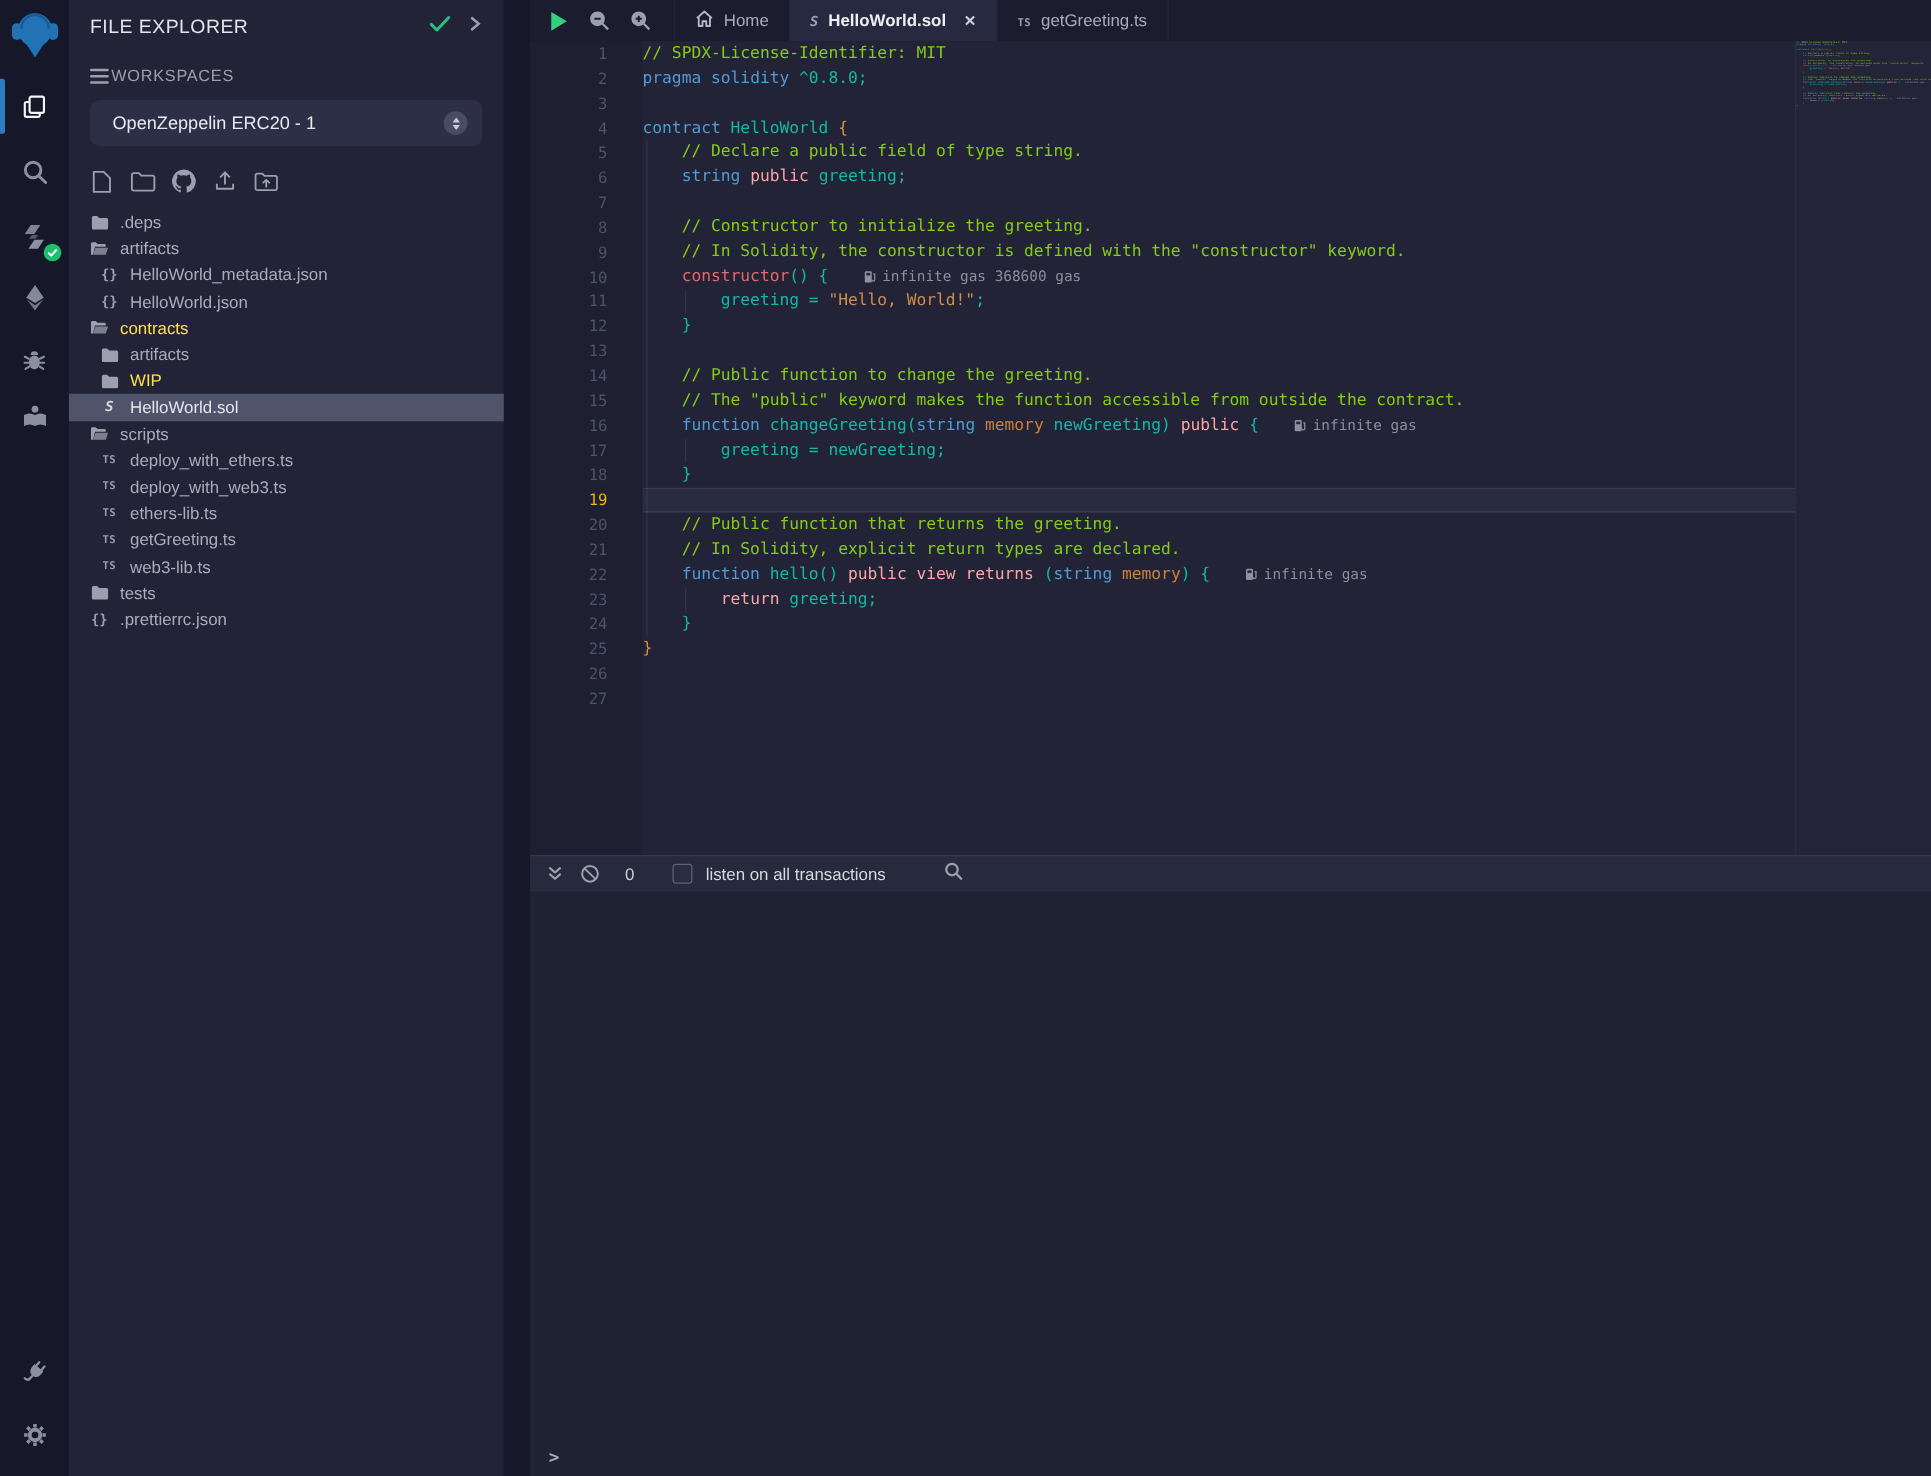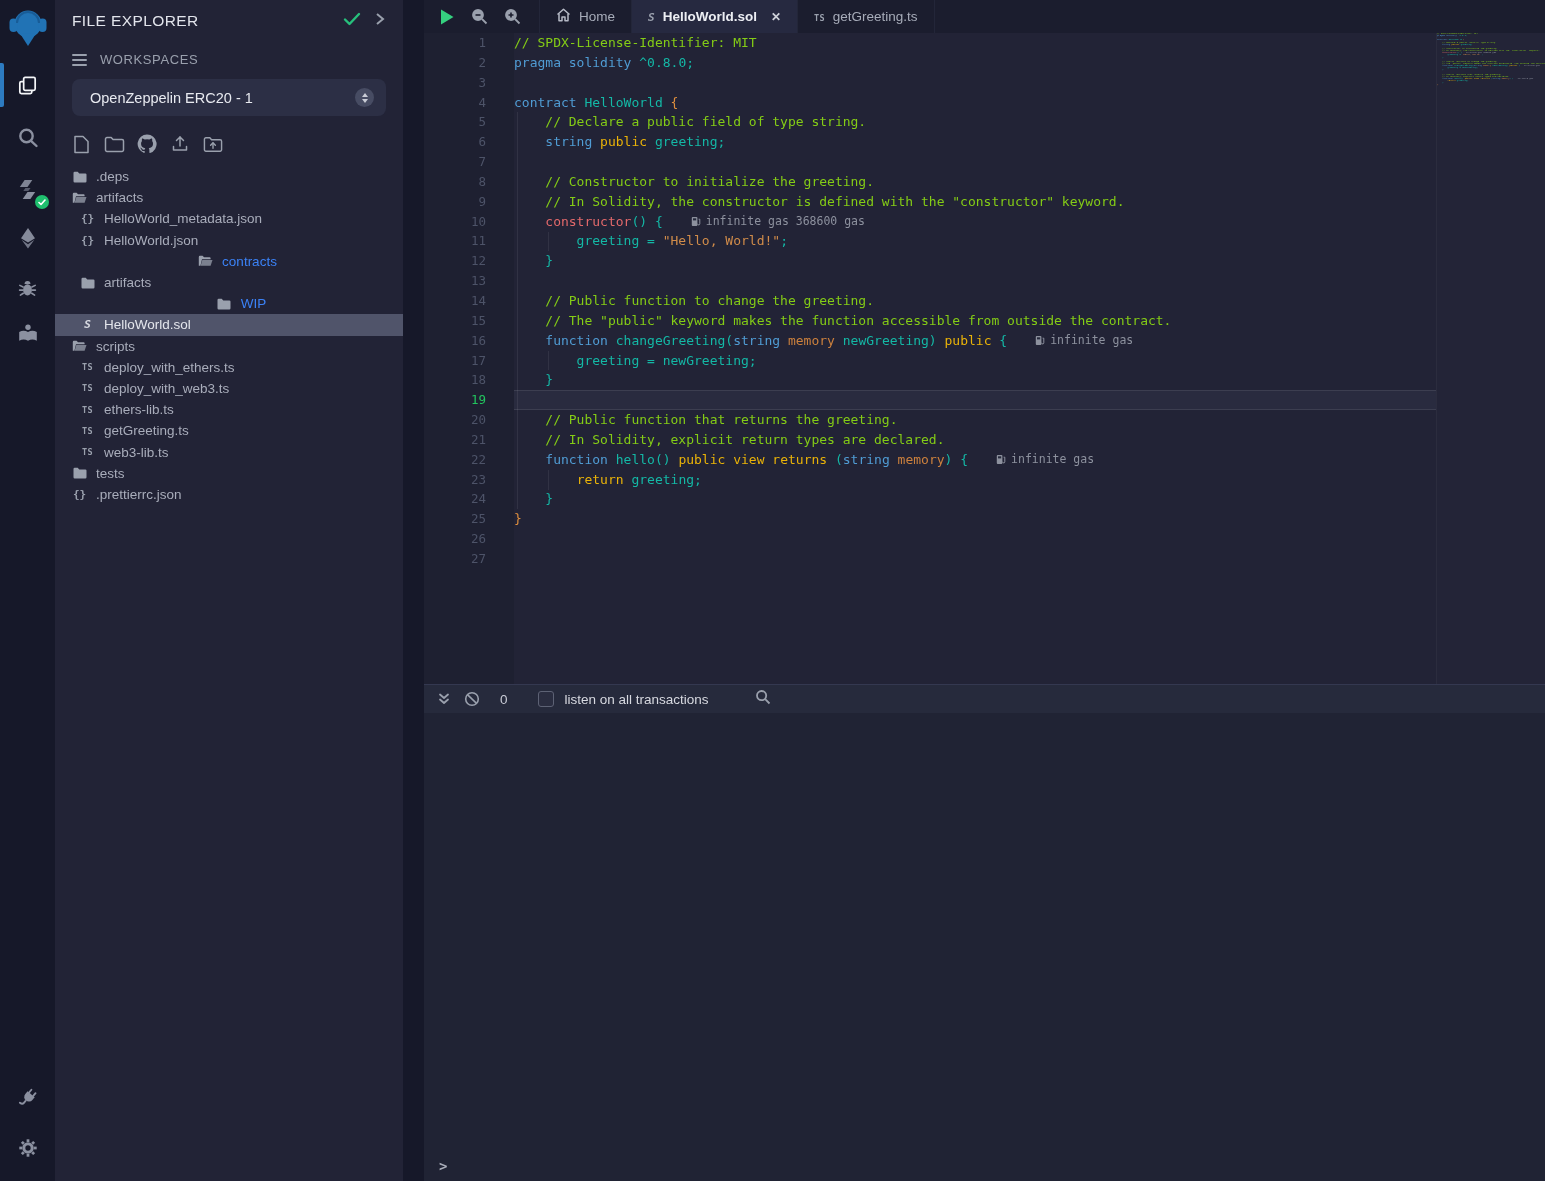--- a/index.html
+++ b/index.html
@@ -14,63 +14,63 @@
   .ab-item.active::before { content:""; position:absolute; left:0; top:-3px; bottom:-3px; width:4px; background:#2d7bc0; border-radius:0 2px 2px 0; }
   .ab-logo { margin-top:5px; height:44px; }
   .ab-spacer { flex:1; }
   .badge { position:absolute; right:6px; bottom:-1px; width:14px; height:14px; border-radius:50%; background:#1fbf6e; display:flex; align-items:center; justify-content:center; }
 
   
   .file-panel { position:absolute; left:55px; top:0; width:348px; height:1181px; background:#222336; color:#a9adbb; }
   .panel-header { display:flex; align-items:center; padding:12px 18px 0 17px; }
   .panel-title { color:#e3e5ec; font-size:15.5px; letter-spacing:.4px; font-weight:500; }
   .hdr-icons { margin-left:auto; display:flex; align-items:center; gap:14px; }
-  .ws-row { display:flex; align-items:center; gap:13px; padding:0 17px; margin-top:22px; }
+  .ws-row { display:flex; align-items:center; gap:2px; padding:0 17px; margin-top:22px; }
   .hamburger { display:inline-flex; flex-direction:column; gap:3px; cursor:pointer; }
   .hamburger i { display:block; width:15px; height:2px; background:#9aa0ad; border-radius:1px; }
   .ws-label { color:#9aa0ad; font-size:13px; letter-spacing:.6px; }
   .ws-select { margin:12px 17px 0 17px; height:37px; background:#2c2f45; border-radius:8px; display:flex; align-items:center; padding:0 12px 0 18px; cursor:pointer; }
   .ws-name { color:#e8eaf0; font-size:14.5px; font-weight:500; }
   .ws-caret { margin-left:auto; width:19px; height:19px; border-radius:50%; background:#474c63; display:flex; flex-direction:column; align-items:center; justify-content:center; gap:2px; }
   .ws-caret b { width:0; height:0; border-left:3.5px solid transparent; border-right:3.5px solid transparent; }
   .ws-caret .up { border-bottom:4px solid #c9ccd6; }
   .ws-caret .dn { border-top:4px solid #c9ccd6; }
   .fe-toolbar { display:flex; align-items:center; gap:9px; padding:0 14px; margin-top:17px; }
   .fe-tool { width:24px; height:22px; display:flex; align-items:center; justify-content:center; color:#9aa0ad; cursor:pointer; }
   .file-tree { margin-top:11px; font-size:13.5px; }
   .tree-row { height:21.2px; display:flex; align-items:center; gap:9px; padding-left:17px; color:#a9adbb; cursor:pointer; white-space:nowrap; }
   .tree-row.lvl1 { padding-left:25px; }
   .tree-row.selected { background:#50546a; color:#e4e6ec; }
-  .tree-row.modified { color:#3b82f6;justify-content:center; }
+  .tree-row.modified { color:#fde047; }
   .tree-ic { width:15px; display:inline-flex; justify-content:center; align-items:center; flex:none; }
   .mini-txt { font-family:"DejaVu Sans Mono", monospace; font-size:11px; color:#9aa0ad; font-weight:bold; }
   .mini-ts { font-size:8.5px; letter-spacing:.3px; }
   .tree-row.selected .mini-txt { color:#d9dbe2; }
 
   
   .main { position:absolute; left:424px; top:0; width:1142px; height:1181px; background:#222336; }
   .tabbar { position:absolute; left:0; top:0; right:0; height:33px; background:#1b1d2e; display:flex; align-items:stretch; }
   .tb-btn { width:33px; display:flex; align-items:center; justify-content:center; cursor:pointer; color:#9aa0ad; }
   .tb-btn.play { margin-left:6px; }
   .tabs { display:flex; margin-left:10px; }
   .tab { display:flex; align-items:center; gap:8px; padding:0 16px; font-size:13.5px; color:#a7acb9; border-right:1px solid #232639; cursor:pointer; white-space:nowrap; }
   .tab:first-child { border-left:1px solid #232639; }
   .tab.active { background:#262940; color:#eceef3; font-weight:600; }
   .tab .close { margin-left:6px; font-size:12px; color:#cfd2da; }
   .tab .mini-txt { font-weight:bold; }
 
   .editor { position:absolute; left:0; top:33px; right:0; height:651px; background:#222336; }
   .gutter { position:absolute; left:0; top:0; width:90px; height:100%; background:#1e2031; }
   .gutter .ln { height:19.85px; line-height:19.85px; text-align:right; padding-right:28px; font-family:"DejaVu Sans Mono", monospace; font-size:12.5px; color:#4d5368; }
-  .gutter .ln.cur { color:#22c55e; }
+  .gutter .ln.cur { color:#eab308; }
   .code { position:absolute; left:90px; top:0; right:130px; height:100%; font-family:"DejaVu Sans Mono", monospace; font-size:13px; }
   .code-row { position:relative; height:19.85px; line-height:19.85px; white-space:pre; display:flex; align-items:center; }
   .code-row.cur { background:rgba(130,140,175,.08); box-shadow:inset 0 1px 0 rgba(255,255,255,.09), inset 0 -1px 0 rgba(255,255,255,.09); }
   .indent-guide { position:absolute; width:1px; background:rgba(255,255,255,.07); }
-  .tk-comment{color:#84cc16} .tk-keyword{color:#509cd4} .tk-kw2{color:#eab308}
+  .tk-comment{color:#84cc16} .tk-keyword{color:#509cd4} .tk-kw2{color:#fca5a5}
   .tk-ctor{color:#e3696b} .tk-type{color:#cc803d} .tk-string{color:#d18c4a}
   .tk-brace{color:#df8f3e} .tk-plain{color:#14b8a6}
   .gas { display:inline-flex; align-items:center; gap:5px; margin-left:28px; color:#8d919e; font-size:11.5px; font-family:"DejaVu Sans Mono", monospace; }
   .minimap { position:absolute; top:0; right:12px; width:118px; height:100%; border-left:1px solid rgba(255,255,255,.04); background:#232437; overflow:hidden; font-family:"DejaVu Sans Mono", monospace; font-size:2.2px; }
   .minimap .mrow { height:2.15px; line-height:2.15px; white-space:pre; overflow:hidden; }
   .scroll-lane { position:absolute; top:0; right:0; width:12px; height:100%; border-left:1px solid rgba(255,255,255,.06); }
   .scroll-handle { position:absolute; top:196px; left:1px; right:1px; height:5px; background:#70758a; }
 
   
   .terminal { position:absolute; left:0; top:684px; right:0; height:497px; background:#202334; }

